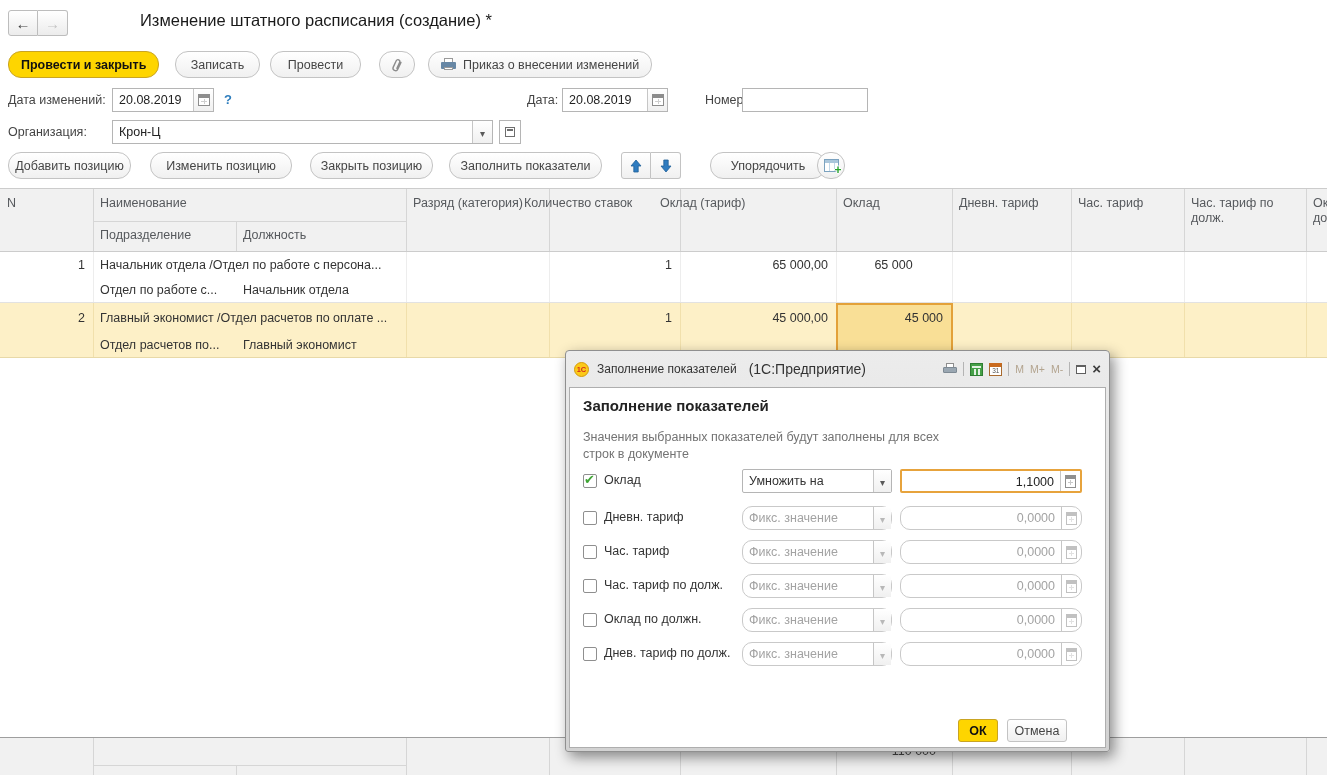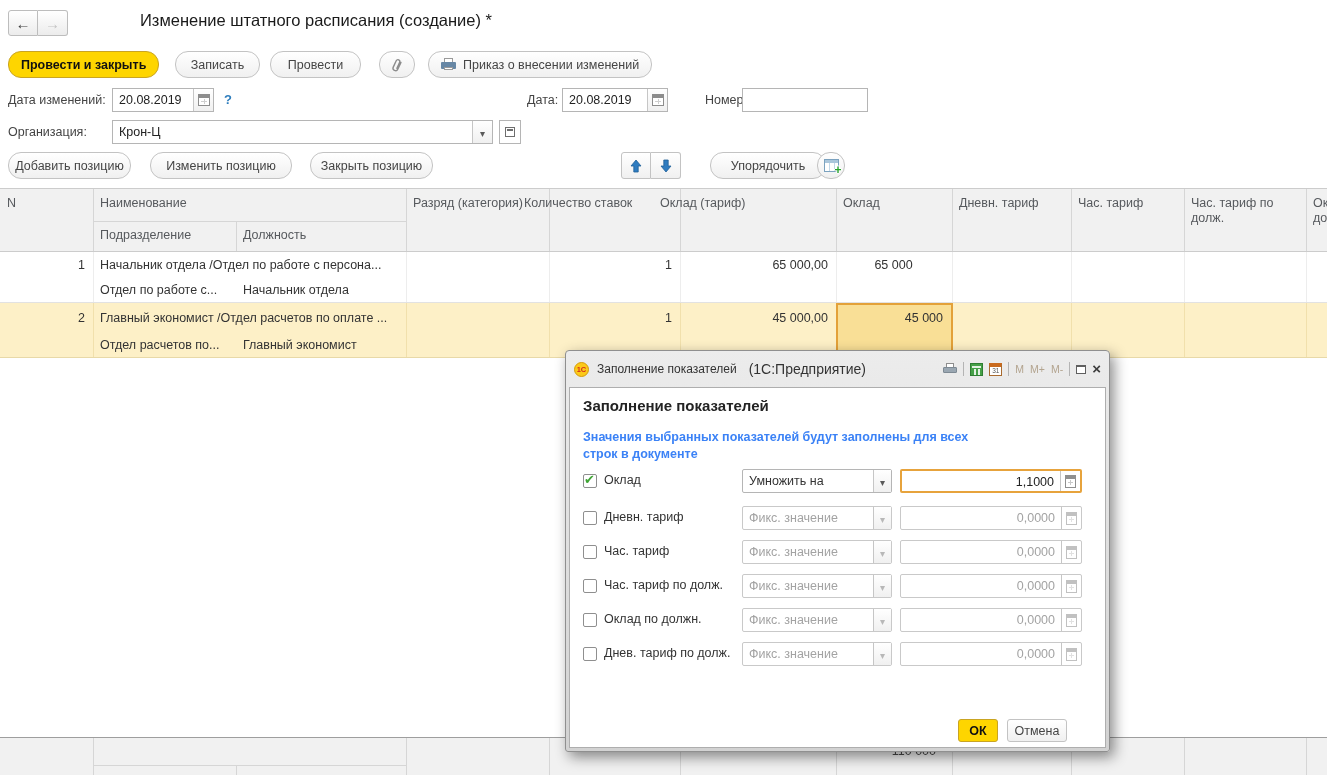--- a/index.html
+++ b/index.html
@@ -120,38 +120,38 @@
     background-image:linear-gradient(rgba(255,255,255,.85),rgba(255,255,255,.85)),linear-gradient(rgba(255,255,255,.85),rgba(255,255,255,.85)),linear-gradient(rgba(255,255,255,.85),rgba(255,255,255,.85));
     background-repeat:no-repeat; background-size:9px 2px,2px 7px,2px 7px; background-position:1px 2px,3px 5px,7px 5px; }
   .ic-cal31 { width:13px; height:13px; background:#fff; border:1px solid #a86a2e; border-top:4px solid #c96a1e;
     font-size:6.5px; color:#555; display:flex; align-items:center; justify-content:center; }
   .ic-mem { font-size:10.5px; color:#b3a48f; letter-spacing:0; }
   .ic-restore { width:10px; height:9px; border:1px solid #5f5f5f; border-top:2px solid #5f5f5f; background:#fff; }
   .ic-close::before { content:"\00D7"; font-size:15px; font-weight:bold; color:#3c3c3c; line-height:12px; }
 
   .dlg-body { position:relative; height:361px; background:#fff; border:1px solid #aeaeae; }
   .dlg-heading { position:absolute; left:13px; top:9px; font-size:15px; font-weight:bold; color:#232323; }
-  .dlg-desc { position:absolute; left:13px; top:41px; font-size:12.5px; color:#3b82f6; line-height:17px;font-weight:bold; }
+  .dlg-desc { position:absolute; left:13px; top:41px; font-size:12.5px; color:#737373; line-height:17px; }
   .dlg-row { position:absolute; left:13px; display:flex; align-items:flex-start; }
   .cb { width:14px; height:14px; margin-top:5px; border:1px solid #8f8f8f; border-radius:2px; background:#fff; position:relative; }
   .cb.checked::before { content:"\2714"; position:absolute; left:0px; top:-3px; font-size:13px; color:#3fa535; }
   .cb-label { width:131px; margin-left:7px; padding-top:4px; font-size:12.5px; color:#333; line-height:15px; }
   .dd { width:150px; height:24px; margin-left:7px; border:1px solid #b5b5b5; border-radius:2px; background:#fff; display:flex; }
   .dd .dd-text { flex:1; padding:4px 6px; font-size:12.5px; color:#333; white-space:nowrap; overflow:hidden; }
   .dd .seg { width:18px; }
   .vf { width:182px; height:24px; margin-left:8px; border:1px solid #b5b5b5; border-radius:2px; background:#fff; display:flex; }
   .vf .vf-num { flex:1; padding:4px 6px; font-size:12.5px; color:#222; text-align:right; white-space:nowrap; }
   .vf .vf-calc { width:20px; border-left:1px solid #c6c6c6; display:flex; align-items:center; justify-content:center; }
   .vf.active { border:2px solid #e7a33c;justify-content:flex-end; }
   .calc-icon { width:11px; height:13px; border:1px solid #8f8f8f; border-top:4px solid #8f8f8f;
     background-color:#fff; background-repeat:no-repeat;
     background-image:linear-gradient(#c9c9c9,#c9c9c9),linear-gradient(#c9c9c9,#c9c9c9);
     background-size:5px 1px,1px 5px; background-position:2px 3px,4px 1px; }
   .dlg-row.disabled .dd .dd-text, .dlg-row.disabled .vf .vf-num { color:#a3a3a3; }
-  .dlg-row.disabled .dd, .dlg-row.disabled .vf { border-color:#c9c9c9; }
+  .dlg-row.disabled .dd, .dlg-row.disabled .vf { border-color:#c9c9c9;border-radius:10px; }
   .dlg-row.disabled .dd-arrow::before { color:#b8b8b8; }
   .dlg-row.disabled .calc-icon { opacity:.55; }
   .dlg-btn { position:absolute; height:23px; display:flex; align-items:center; justify-content:center;
     font-size:12.5px; border-radius:3px; }
   .dlg-ok { left:388px; top:331px; width:40px; background:#fed500; border:1px solid #c9a422; font-weight:bold; color:#111; }
   .dlg-cancel { left:437px; top:331px; width:60px; background:linear-gradient(#fff,#f0f0f0); border:1px solid #c3c3c3; color:#454545; }
 </style>
 </head>
 <body>
 
@@ -213,20 +213,21 @@
         <span class="dd-arrow"></span>
       </span>
   </div>
   <div class="abs inp" style="left:499px;top:120px;width:22px;justify-content:center;">
     <span class="open-icon"></span>
   </div>
 
   <div class="abs btn" style="left:8px;top:152px;width:123px;">Добавить позицию</div>
   <div class="abs btn" style="left:150px;top:152px;width:142px;">Изменить позицию</div>
   <div class="abs btn" style="left:310px;top:152px;width:123px;">Закрыть позицию</div>
+  <div class="abs btn" style="left:449px;top:152px;width:153px;">Заполнить показатели</div>
   <div class="abs" style="left:621px;top:152px;display:flex;">
     <div class="arrow-btn">
       <svg width="12" height="14" viewBox="0 0 12 14">
         <path d="M6 1 L11 7 H8.2 V13 H3.8 V7 H1 Z" fill="#2f7cc0" stroke="#1f5f98" stroke-width="0.8"></path>
       </svg>
     </div>
     <div class="arrow-btn">
       <svg width="12" height="14" viewBox="0 0 12 14">
         <path d="M6 13 L1 7 H3.8 V1 H8.2 V7 H11 Z" fill="#2f7cc0" stroke="#1f5f98" stroke-width="0.8"></path>
       </svg>

